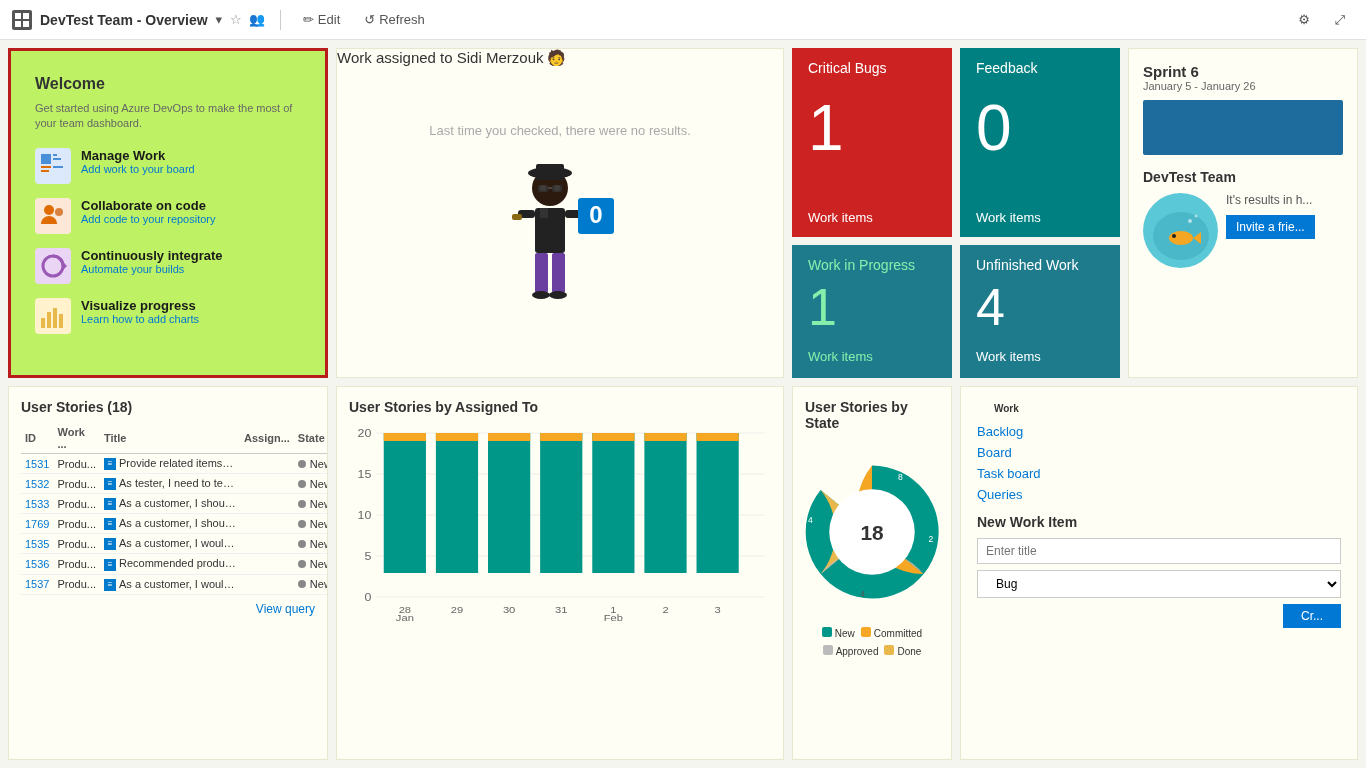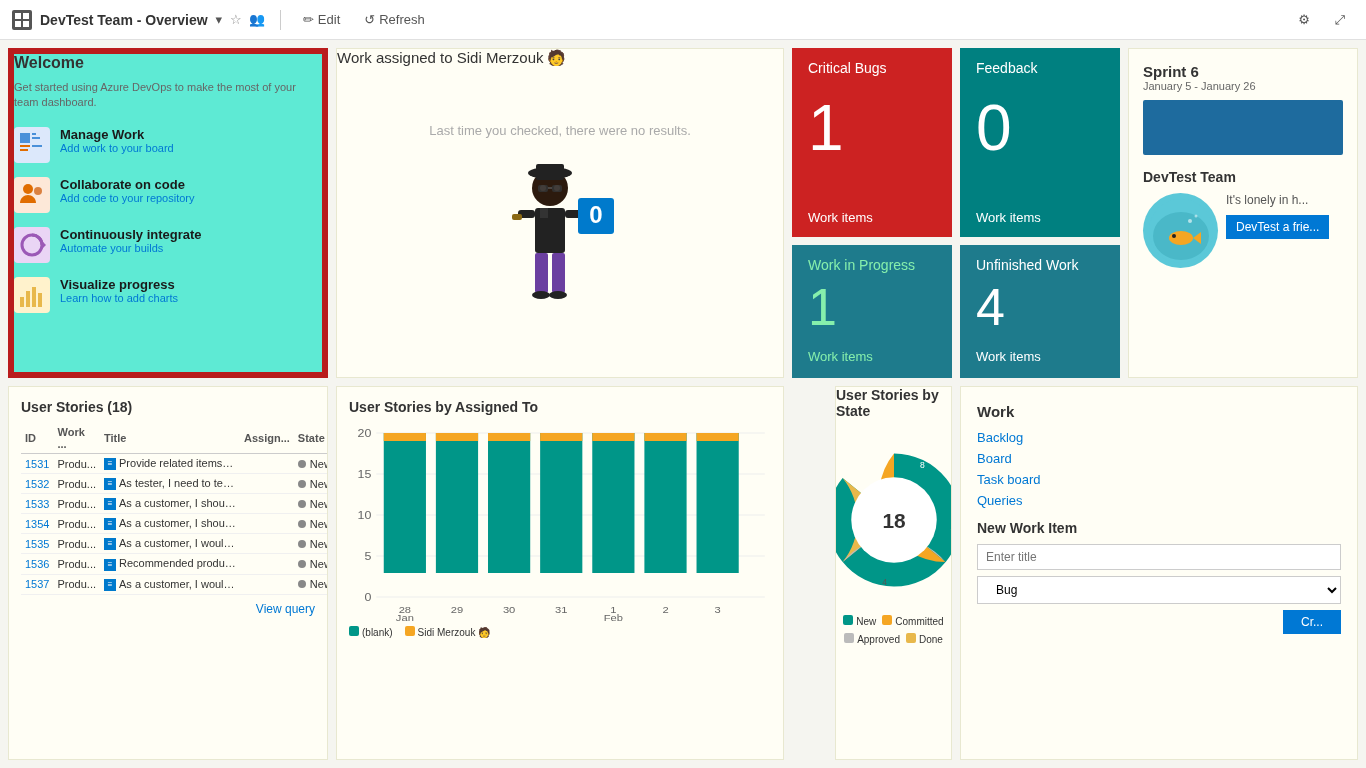--- a/index.html
+++ b/index.html
@@ -8,21 +8,21 @@
     
     .topbar { display: flex; align-items: center; height: 40px; background: #fff; border-bottom: 1px solid #e0e0e0; padding: 0 12px; gap: 8px; }
     .topbar-title { font-size: 14px; font-weight: 600; color: #333; }
     .topbar-icon { width: 20px; height: 20px; background: #555; border-radius: 2px; display: flex; align-items: center; justify-content: center; }
     .topbar-divider { width: 1px; height: 20px; background: #ccc; margin: 0 6px; }
     .topbar-btn { display: flex; align-items: center; gap: 4px; padding: 4px 8px; cursor: pointer; color: #555; font-size: 13px; border: none; background: none; }
     .topbar-right { margin-left: auto; display: flex; gap: 8px; }
     .topbar-right-btn { width: 28px; height: 28px; display: flex; align-items: center; justify-content: center; cursor: pointer; color: #555; }
 
     
-    .welcome-panel { background: #5eead4; border: 6px solid #b91c1c; padding: 0; grid-column: 1; grid-row: 1; }
+    .welcome-panel { background: #bef264; border: 3px solid #b91c1c; padding: 24px; grid-column: 1; grid-row: 1; }
     .welcome-title { font-size: 16px; font-weight: 600; margin-bottom: 8px; }
     .welcome-desc { font-size: 11px; color: #666; margin-bottom: 16px; line-height: 1.4; }
     .welcome-item { display: flex; align-items: flex-start; margin-bottom: 14px; gap: 10px; }
     .welcome-item-icon { width: 36px; height: 36px; flex-shrink: 0; border-radius: 4px; display: flex; align-items: center; justify-content: center; font-size: 18px; }
     .welcome-item-text .title { font-size: 13px; font-weight: 600; color: #1a1a1a; }
     .welcome-item-text .subtitle { font-size: 11px; color: #0078d4; cursor: pointer; }
     .stories-table { width: 100%; border-collapse: collapse; font-size: 11px; }
     .stories-table th { text-align: left; padding: 3px 4px; border-bottom: 1px solid #ccc; color: #555; font-weight: 600; }
     .stories-table td { padding: 3px 4px; border-bottom: 1px solid #f0f0f0; white-space: nowrap; overflow: hidden; text-overflow: ellipsis; max-width: 100px; }
   </style>
@@ -203,22 +203,22 @@
 
             <ellipse cx="35" cy="42" rx="12" ry="7" fill="#f5a623"></ellipse>
             <polygon points="47,42 55,36 55,48" fill="#f5a623"></polygon>
             <circle cx="28" cy="40" r="2" fill="#222"></circle>
 
             <circle cx="44" cy="25" r="2" fill="white" opacity="0.6"></circle>
             <circle cx="50" cy="20" r="1.5" fill="white" opacity="0.5"></circle>
           </svg>
         </div>
         <div style="flex:1;">
-          <div style="font-size:12px;color:#555;overflow:hidden;text-overflow:ellipsis;white-space:nowrap;">It's lonely in h...</div>
-          <button style="background:#0078d4;color:#fff;border:none;padding:5px 10px;font-size:12px;cursor:pointer;margin-top:8px;display:block;">DevTest a frie...</button>
+          <div style="font-size:12px;color:#555;overflow:hidden;text-overflow:ellipsis;white-space:nowrap;">It's results in h...</div>
+          <button style="background:#0078d4;color:#fff;border:none;padding:5px 10px;font-size:12px;cursor:pointer;margin-top:8px;display:block;">Invite a frie...</button>
         </div>
       </div>
     </div>
   </div>
 
   <div style="background:#fffef5;border:1px solid #e8e8d0;padding:12px;overflow:hidden;grid-column:1;grid-row:2;">
     <div style="font-size:14px;font-weight:600;margin-bottom:8px;">User Stories (18)</div>
     <table class="stories-table">
       <thead>
         <tr>
@@ -257,21 +257,21 @@
       <td>Produ...</td>
       <td style="max-width:140px;overflow:hidden;text-overflow:ellipsis;white-space:nowrap;">
         <span style="display:inline-block;width:12px;height:12px;background:#007acc;color:white;font-size:8px;text-align:center;line-height:12px;margin-right:3px;vertical-align:middle;">≡</span>As a customer, I should ...
       </td>
       <td></td>
       <td>
         <span style="display:inline-block;width:8px;height:8px;border-radius:50%;background:#888;margin-right:4px;"></span>New
       </td>
     </tr>
           <tr style="cursor: pointer;">
-      <td style="color:#0078d4;cursor:pointer;">1354</td>
+      <td style="color:#0078d4;cursor:pointer;">1769</td>
       <td>Produ...</td>
       <td style="max-width:140px;overflow:hidden;text-overflow:ellipsis;white-space:nowrap;">
         <span style="display:inline-block;width:12px;height:12px;background:#007acc;color:white;font-size:8px;text-align:center;line-height:12px;margin-right:3px;vertical-align:middle;">≡</span>As a customer, I should ...
       </td>
       <td></td>
       <td>
         <span style="display:inline-block;width:8px;height:8px;border-radius:50%;background:#888;margin-right:4px;"></span>New
       </td>
     </tr>
           <tr style="cursor: pointer;">
@@ -354,27 +354,23 @@
       <text x="45" y="192" font-size="9" fill="#666" text-anchor="middle">28</text>
       <text x="45" y="200" font-size="9" fill="#666" text-anchor="middle">Jan</text>
       <text x="87" y="192" font-size="9" fill="#666" text-anchor="middle">29</text>
       <text x="129" y="192" font-size="9" fill="#666" text-anchor="middle">30</text>
       <text x="171" y="192" font-size="9" fill="#666" text-anchor="middle">31</text>
       <text x="213" y="192" font-size="9" fill="#666" text-anchor="middle">1</text>
       <text x="213" y="200" font-size="9" fill="#666" text-anchor="middle">Feb</text>
       <text x="255" y="192" font-size="9" fill="#666" text-anchor="middle">2</text>
       <text x="297" y="192" font-size="9" fill="#666" text-anchor="middle">3</text>
     </svg>
-    <div style="display:flex;gap:12px;font-size:10px;margin-top:2px;">
-      <span><span style="display:inline-block;width:10px;height:10px;background:#009688;border-radius:2px;margin-right:3px;"></span>(blank)</span>
-      <span><span style="display:inline-block;width:10px;height:10px;background:#f5a623;border-radius:2px;margin-right:3px;"></span>Sidi Merzouk 🧑</span>
-    </div>
-  </div>
-
-  <div style="background:#fffef5;border:1px solid #e8e8d0;padding:0;grid-column:3;grid-row:2;overflow:hidden;margin-left:43px;">
+  </div>
+
+  <div style="background:#fffef5;border:1px solid #e8e8d0;padding:12px;grid-column:3;grid-row:2;overflow:hidden;">
     <div style="font-size:14px;font-weight:600;margin-bottom:6px;">User Stories by State</div>
     <div style="display:flex;flex-direction:column;align-items:center;">
       <svg width="200" height="190" viewBox="-100 -100 200 200">
 
         <path d="M0,0 L0,-70 A70,70 0 1,1 -54.1,-44.2 Z" fill="#009688"></path>
 
         <path d="M0,0 L-54.1,-44.2 A70,70 0 0,1 -54.1,44.2 Z" fill="#e8b84b"></path>
 
         <path d="M0,0 L-54.1,44.2 A70,70 0 0,1 54.1,44.2 Z" fill="#bbb"></path>
 
@@ -391,21 +387,21 @@
       <div style="display:flex;flex-wrap:wrap;gap:6px;font-size:10px;justify-content:center;">
         <span><span style="display:inline-block;width:10px;height:10px;background:#009688;border-radius:2px;margin-right:3px;"></span><span>New</span></span>
         <span><span style="display:inline-block;width:10px;height:10px;background:#f5a623;border-radius:2px;margin-right:3px;"></span><span>Committed</span></span>
         <span><span style="display:inline-block;width:10px;height:10px;background:#bbb;border-radius:2px;margin-right:3px;"></span><span>Approved</span></span>
         <span><span style="display:inline-block;width:10px;height:10px;background:#e8b84b;border-radius:2px;margin-right:3px;"></span><span>Done</span></span>
       </div>
     </div>
   </div>
 
   <div style="background:#fffef5;border:1px solid #e8e8d0;padding:16px;grid-column:4 / span 2;grid-row:2;overflow:hidden;">
-    <div style="font-size:15px;font-weight:600;margin-bottom:10px;">Work</div>
+    <div style="font-size:10px;font-weight:600;margin-bottom:10px;margin-left:17px;">Work</div>
     <a style="display:block;color:#0078d4;text-decoration:none;font-size:13px;margin-bottom:6px;cursor:pointer;">Backlog</a>
     <a style="display:block;color:#0078d4;text-decoration:none;font-size:13px;margin-bottom:6px;cursor:pointer;">Board</a>
     <a style="display:block;color:#0078d4;text-decoration:none;font-size:13px;margin-bottom:6px;cursor:pointer;">Task board</a>
     <a style="display:block;color:#0078d4;text-decoration:none;font-size:13px;margin-bottom:6px;cursor:pointer;">Queries</a>
     <div style="font-size:14px;font-weight:600;margin:12px 0 8px;">New Work Item</div>
     <input type="text" style="width: 100%; border: 1px solid rgb(204, 204, 204); padding: 5px 8px; font-size: 12px; margin-bottom: 6px;" placeholder="Enter title">
     <select style="width:100%;border:1px solid #ccc;padding:5px 14px;font-size:12px;margin-bottom:6px;background:#fff;">
       <option>Bug</option>
       <option>User Story</option>
       <option>Task</option>

